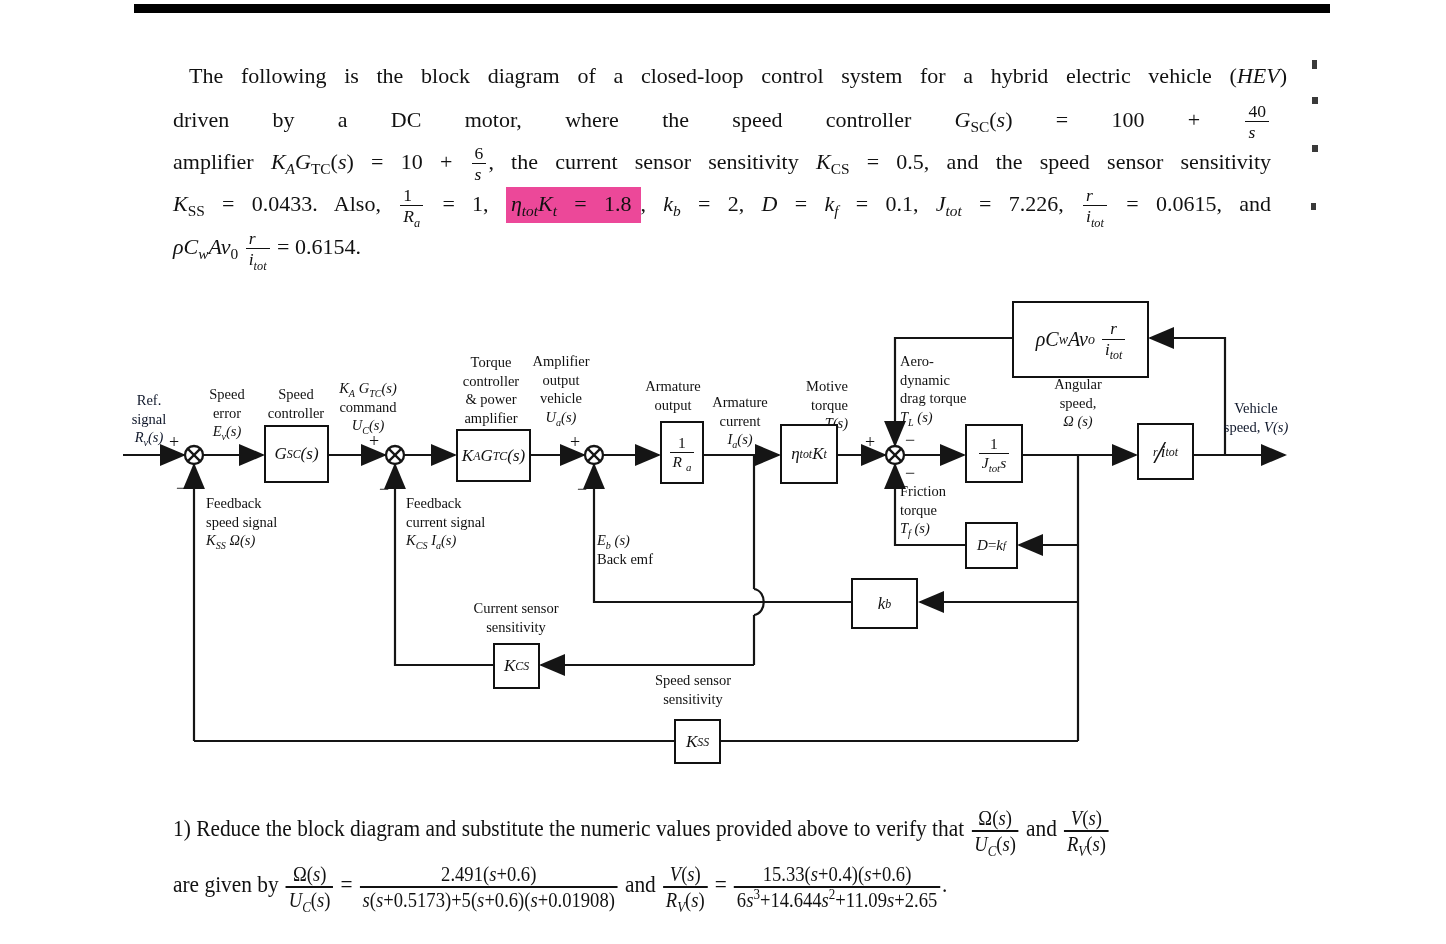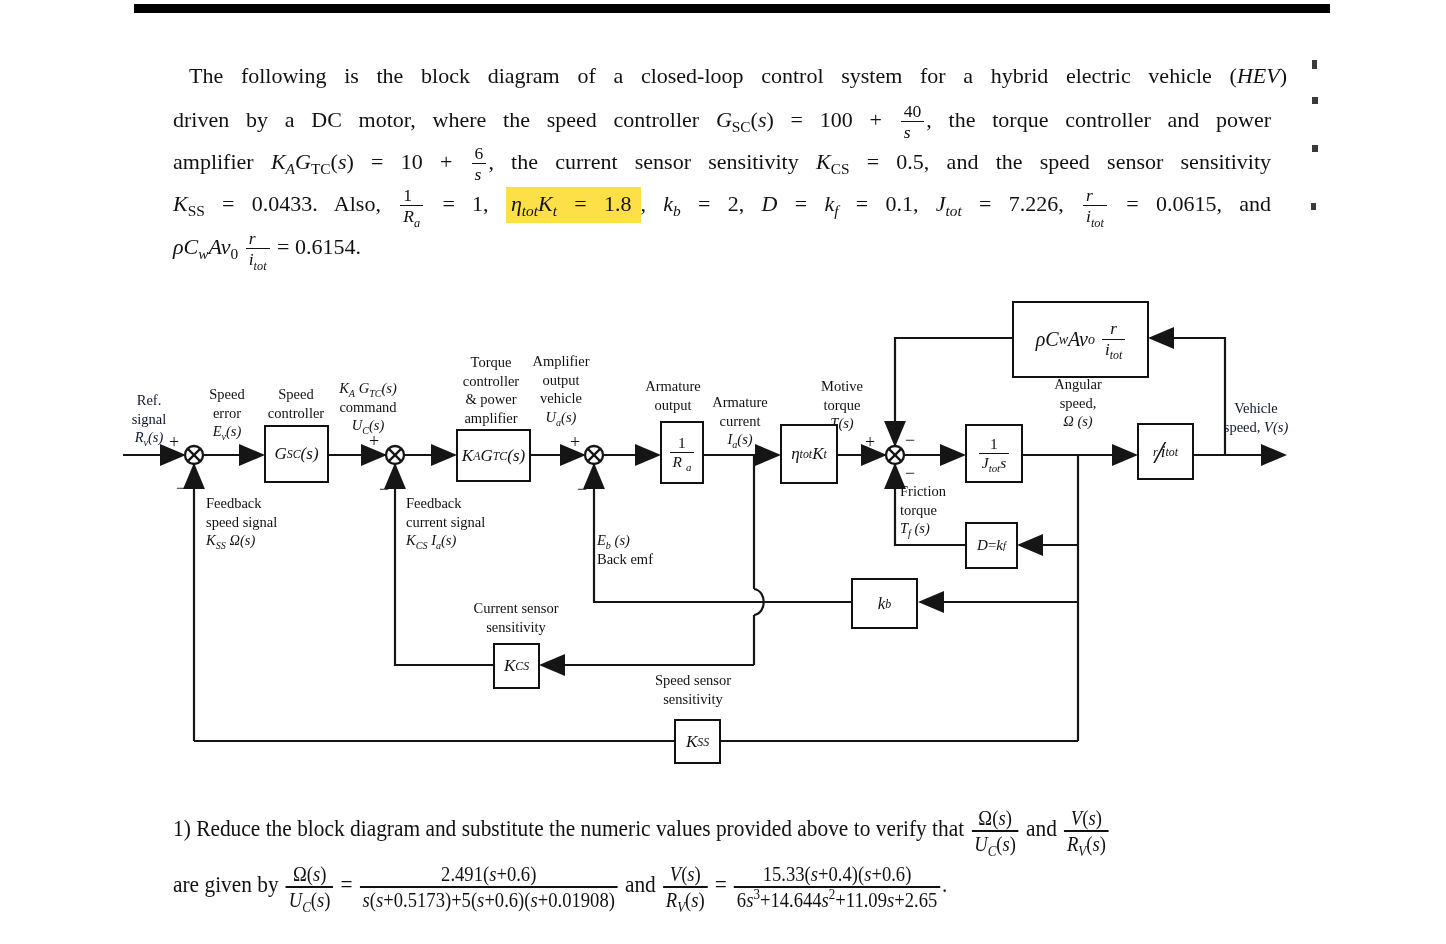--- a/index.html
+++ b/index.html
@@ -23,21 +23,21 @@
   
   .pline {
     left:173px; width:1098px; font-size:22px; line-height:34px;
     text-align:justify; text-align-last:justify; white-space:normal;
   }
   .pline.last { text-align:left; text-align-last:left; }
   .pline .frac { font-size:0.80em; }
   .frac { display:inline-block; text-align:center; vertical-align:middle; margin:0 2px; line-height:1.15; }
   .frac .n { display:block; border-bottom:1.8px solid #111; padding:0 3px; }
   .frac .d { display:block; padding:0 3px; }
-  .hl { background:#fde047; padding:4px 9px 7px 5px; }
+  .hl { background:#ec4899; padding:4px 9px 7px 5px; }
 
   
   #wires { left:0; top:0; width:1446px; height:944px; }
 
   
   .blk {
     position:absolute; border:2.4px solid #111; background:#fff;
     display:flex; align-items:center; justify-content:center;
     font-size:17px; text-align:center; z-index:3;
   }
@@ -65,21 +65,21 @@
 <div id="page">
 
   <div id="topbar" class="abs"></div>
   <div class="abs mark" style="left:1312px;top:60px;width:5px;height:9px;"></div>
   <div class="abs mark" style="left:1312px;top:97px;width:6px;height:7px;"></div>
   <div class="abs mark" style="left:1312px;top:145px;width:6px;height:7px;"></div>
   <div class="abs mark" style="left:1311px;top:203px;width:5px;height:7px;"></div>
 
   <div>
     <div class="abs pline" style="top:59px;margin-left:16px;"><span>The following is the block diagram of a closed-loop control system for a hybrid electric vehicle (</span><span class="it">HEV</span><span>)</span></div>
-    <div class="abs pline" style="top:101px;"><span>driven by a DC motor, where the speed controller </span><span class="it">G</span><sub>SC</sub><span>(</span><span class="it">s</span><span>) = 100 + </span><span class="frac"><span class="n"><span>40</span></span><span class="d"><span class="it">s</span></span></span><span>, the torque controller and power</span></div>
+    <div class="abs pline" style="top:101px;"><span>driven by a DC motor, where the speed controller </span><span class="it">G</span><sub>SC</sub><span>(</span><span class="it">s</span><span>) = 100 + </span><span class="frac"><span class="n"><span>40</span></span><span class="d"><span class="it">s</span></span></span></div>
     <div class="abs pline" style="top:143px;"><span>amplifier </span><span class="it">K</span><sub class="it">A</sub><span class="it">G</span><sub>TC</sub><span>(</span><span class="it">s</span><span>) = 10 + </span><span class="frac"><span class="n"><span>6</span></span><span class="d"><span class="it">s</span></span></span><span>, the current sensor sensitivity </span><span class="it">K</span><sub>CS</sub><span> = 0.5, and the speed sensor sensitivity</span></div>
     <div class="abs pline" style="top:185px;"><span class="it">K</span><sub>SS</sub><span> = 0.0433.  Also, </span><span class="frac"><span class="n"><span>1</span></span><span class="d"><span class="it">R</span><sub class="it">a</sub></span></span><span> = 1, </span><span class="hl"><span class="it">η</span><sub class="it">tot</sub><span class="it">K</span><sub class="it">t</sub><span> = 1.8</span></span><span>, </span><span class="it">k</span><sub class="it">b</sub><span> = 2, </span><span class="it">D</span><span> = </span><span class="it">k</span><sub class="it">f</sub><span> = 0.1, </span><span class="it">J</span><sub class="it">tot</sub><span> = 7.226, </span><span class="frac"><span class="n"><span class="it">r</span></span><span class="d"><span class="it">i</span><sub class="it">tot</sub></span></span><span> = 0.0615, and</span></div>
     <div class="abs pline last" style="top:228px;"><span class="it">ρC</span><sub class="it">w</sub><span class="it">Av</span><sub>0</sub><span> </span><span class="frac"><span class="n"><span class="it">r</span></span><span class="d"><span class="it">i</span><sub class="it">tot</sub></span></span><span> = 0.6154.</span></div>
   </div>
 
   <svg id="wires" class="abs" viewBox="0 0 1446 944" xmlns="http://www.w3.org/2000/svg">
     <defs>
       <marker id="ah" markerWidth="12" markerHeight="10" refX="11" refY="5" orient="auto">
         <path d="M0,0 L12,5 L0,10 z" fill="#151515"></path>
       </marker>
@@ -250,24 +250,30 @@
   </div>
   <div class="lbl c" style="left:634px;top:377px;width:78px;">
     <div>Armature</div>
     <div>output</div>
   </div>
   <div class="lbl c" style="left:700px;top:393px;width:80px;">
     <div>Armature</div>
     <div>current</div>
     <div><span class="it">I</span><sub class="it">a</sub><span class="it">(s)</span></div>
   </div>
-  <div class="lbl c" style="left:808px;top:377px;width:68px;">
+  <div class="lbl c" style="left:780px;top:377px;width:68px;text-align:right;">
     <div>Motive</div>
     <div>torque</div>
     <div><span class="it">T(s)</span></div>
+  </div>
+  <div class="lbl" style="left:900px;top:352px;width:92px;">
+    <div>Aero-</div>
+    <div>dynamic</div>
+    <div>drag torque</div>
+    <div><span class="it">T</span><sub class="it">L</sub><span class="it"> (s)</span></div>
   </div>
   <div class="lbl c" style="left:1038px;top:375px;width:80px;">
     <div>Angular</div>
     <div>speed,</div>
     <div><span class="it">Ω (s)</span></div>
   </div>
   <div class="lbl c blue" style="left:1208px;top:399px;width:96px;">
     <div>Vehicle</div>
     <div><span>speed, </span><span class="it">V(s)</span></div>
   </div>

